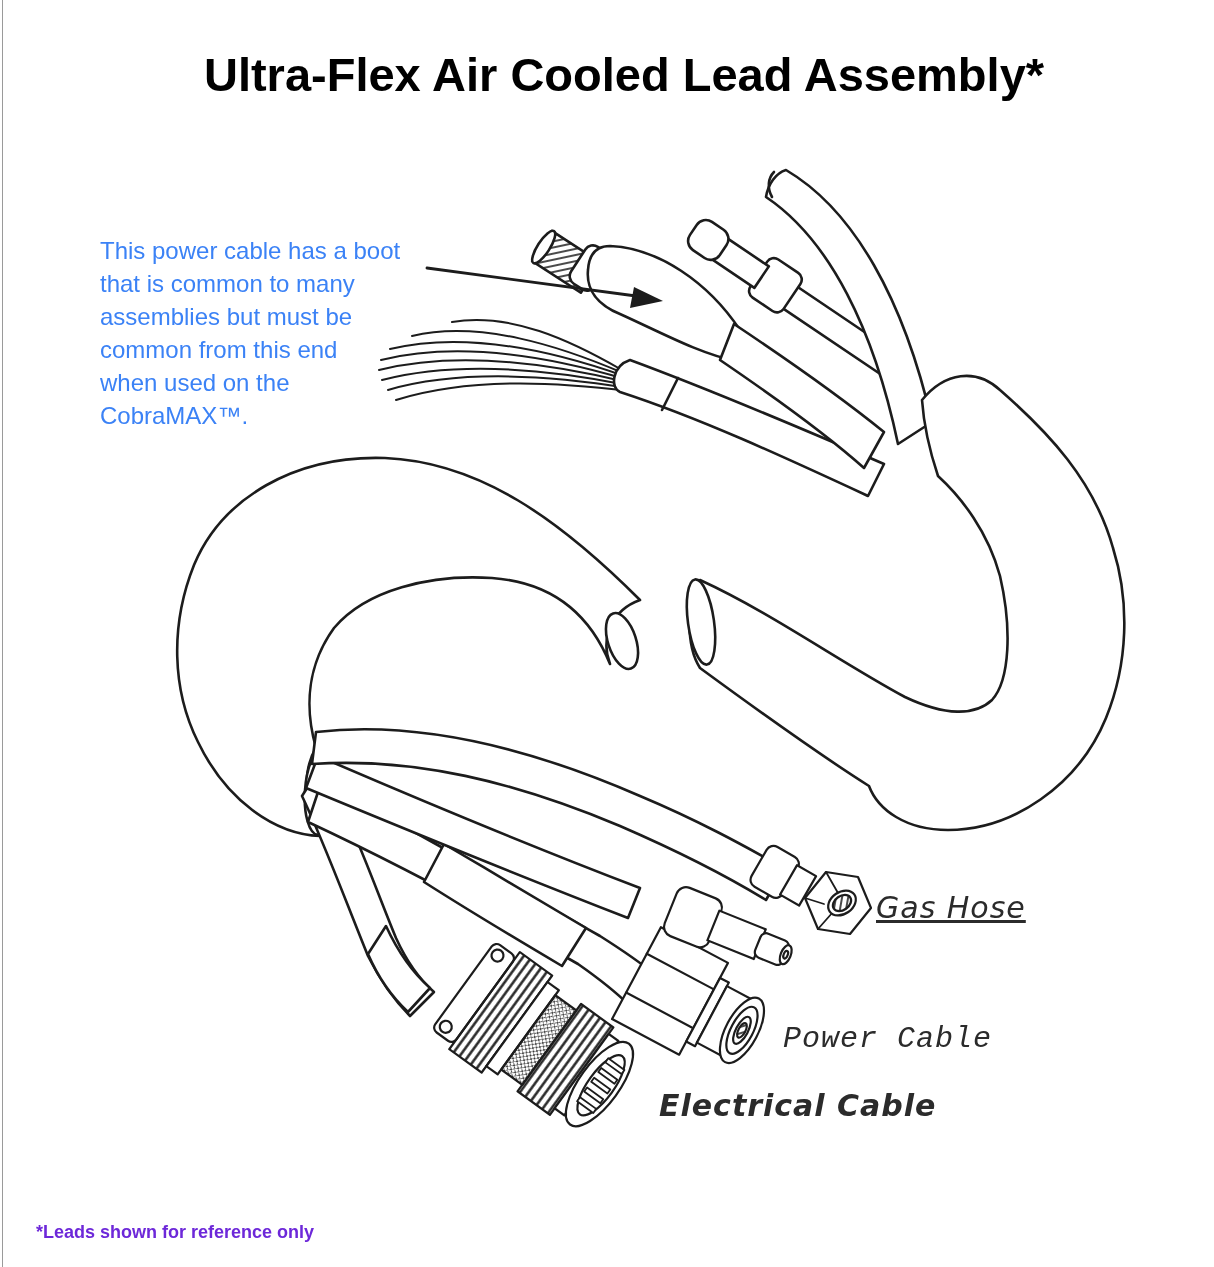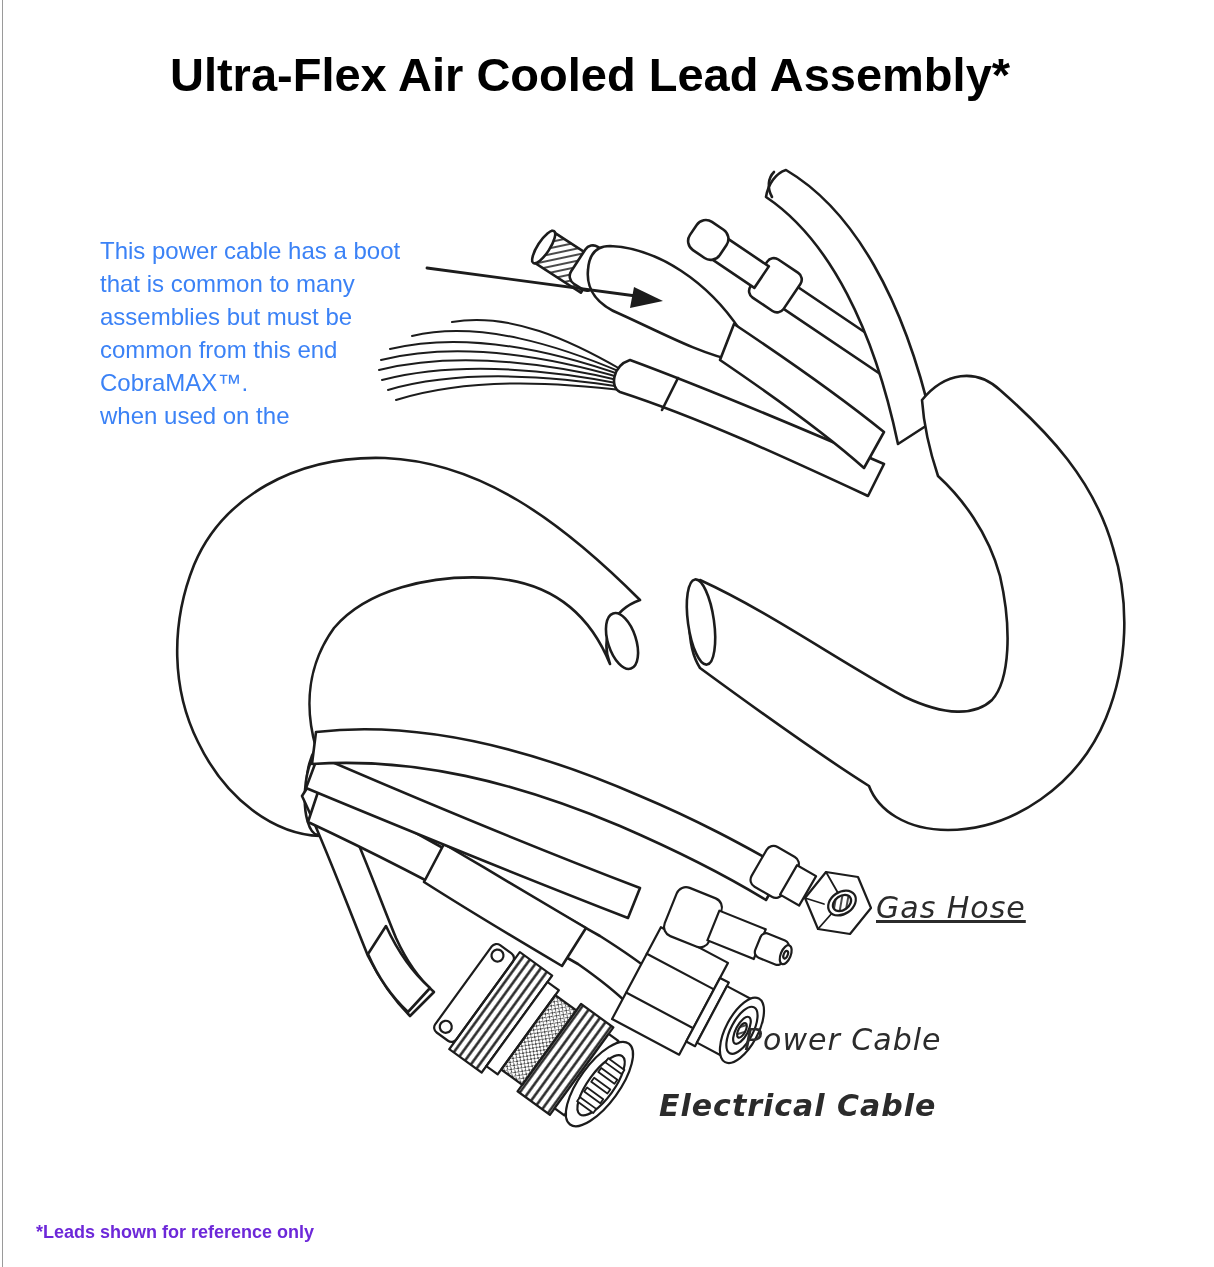--- a/index.html
+++ b/index.html
@@ -1,41 +1,41 @@
 <!DOCTYPE html>
 <html><head>
 <meta charset="utf-8">
 <style>
   html,body{margin:0;padding:0;background:#ffffff;}
   .page{position:relative;width:1214px;height:1267px;background:#ffffff;overflow:hidden;
         font-family:"Liberation Sans",sans-serif;color:#000;}
   .left-rule{position:absolute;left:2px;top:0;width:1px;height:1267px;background:#9a9a9a;}
   .title{position:absolute;top:16px;left:0;width:1180px;text-align:center;
-         font-size:47px;font-weight:bold;letter-spacing:0px;color:#000;}
+         font-size:47px;font-weight:bold;letter-spacing:0px;color:#000;padding-left:34px;}
   .annotation{position:absolute;left:100px;top:234px;font-size:24px;line-height:33px;color:#3b82f6;}
   .drawing{position:absolute;left:0;top:0;}
   .callout{position:absolute;white-space:nowrap;font-family:"DejaVu Sans",sans-serif;
            font-style:italic;font-size:30px;color:#2b2b2b;letter-spacing:1px;}
   .footnote{position:absolute;left:36px;top:1222px;font-size:18px;font-weight:bold;color:#6d28d9;}
 </style>
 </head>
 <body>
 
 <div class="page">
   <div class="left-rule"></div>
 
   <h1 class="title">Ultra-Flex Air Cooled Lead Assembly*</h1>
 
   <div class="annotation">
     <div>This power cable has a boot</div>
     <div>that is common to many</div>
     <div>assemblies but must be</div>
     <div>common from this end</div>
+    <div>when used on the</div>
     <div>CobraMAX™.</div>
-    <div>when used on the</div>
   </div>
 
   <svg class="drawing" width="1214" height="1267" viewBox="0 0 1214 1267" fill="none" stroke="#1c1c1c" stroke-width="2.6" stroke-linecap="round" stroke-linejoin="round">
     <defs>
       <pattern id="hatch" patternUnits="userSpaceOnUse" width="6" height="6" patternTransform="rotate(45)">
         <line x1="3" y1="0" x2="3" y2="6" stroke="#1c1c1c" stroke-width="1.6"></line>
       </pattern>
       <pattern id="teeth" patternUnits="userSpaceOnUse" width="7" height="7">
         <line x1="3.5" y1="0" x2="3.5" y2="7" stroke="#1c1c1c" stroke-width="2.4"></line>
       </pattern>
@@ -162,17 +162,17 @@
       </g>
     </g>
 
     <g>
       <line x1="427" y1="268" x2="636" y2="296" stroke-width="2.8"></line>
       <polygon points="663,301 630,308 634,287" fill="#1c1c1c" stroke="none"></polygon>
     </g>
   </svg>
 
   <div class="callout" style="left:876px;top:890px;text-decoration:underline;">Gas Hose</div>
-  <div class="callout" style="left:744px;top:1022px;">Power Cable</div>
+  <div class="callout" style="left:783px;top:1022px;font-family:Liberation Mono, monospace;">Power Cable</div>
   <div class="callout" style="left:659px;top:1088px;font-weight:bold;">Electrical Cable</div>
 
   <div class="footnote">*Leads shown for reference only</div>
 </div>
 
 </body></html>

